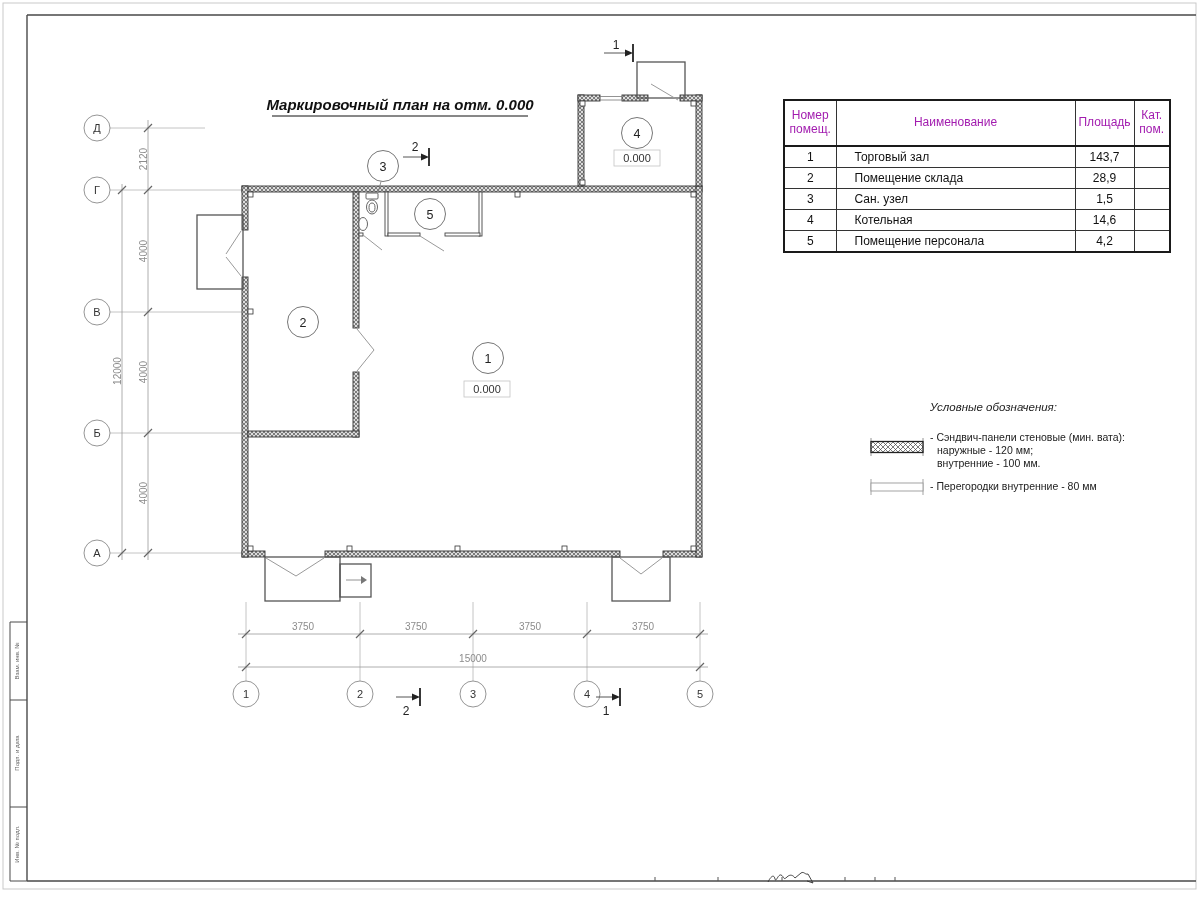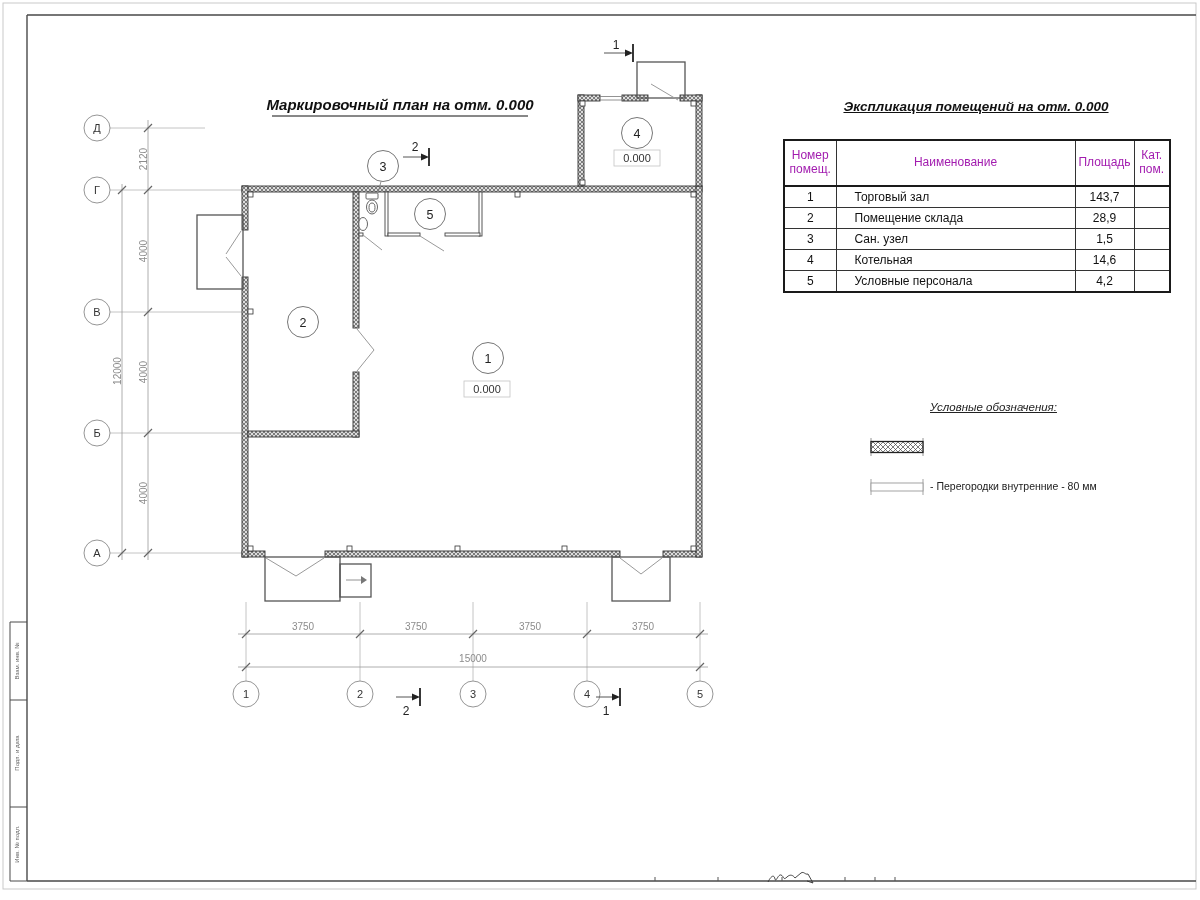--- a/index.html
+++ b/index.html
@@ -41,21 +41,21 @@
   .tbl-title{text-align:center;font-style:italic;font-weight:bold;font-size:13.5px;color:#111;
              text-decoration:underline;margin-bottom:25px;}
   #schedule table{width:100%;border-collapse:collapse;table-layout:fixed;border:2px solid #1a1a1a;}
   #schedule th{font-weight:normal;font-size:12px;color:#a21caf;height:42px;text-align:center;
                border:1px solid #333;border-bottom:2px solid #1a1a1a;line-height:1.15;padding:1px;}
   #schedule td{font-size:12px;color:#111;height:20px;border:1px solid #333;text-align:center;
                padding:0 2px;white-space:nowrap;overflow:hidden;}
   #schedule td.name{text-align:left;padding-left:18px;}
   
   .legend-title{position:absolute;left:930px;top:401px;font-style:italic;font-size:11.5px;
-                color:#222;text-decoration:underline;}
+                color:#222;}
   .legend-sym{position:absolute;}
   .legend-text{position:absolute;font-size:10.5px;line-height:13px;color:#222;}
 </style>
 </head>
 <body>
 
 <div id="sheet">
 
   <svg width="1200" height="900" viewBox="0 0 1200 900">
     <defs>
@@ -254,21 +254,20 @@
       <line class="secbar" x1="420" y1="688" x2="420" y2="706"></line>
 
       <text class="sectext" x="606" y="715">1</text>
       <line class="secline" x1="596" y1="697" x2="613" y2="697"></line>
       <path class="sechead" d="M612,693.5 L620,697 L612,700.5 Z"></path>
       <line class="secbar" x1="620" y1="688" x2="620" y2="706"></line>
     </g>
   </svg>
 
   <div id="schedule">
-    <div class="tbl-title">Экспликация помещений на отм. 0.000</div>
     <table>
       <colgroup>
           <col style="width:52px">
           <col style="width:239px">
           <col style="width:59px">
           <col style="width:36px">
         </colgroup>
       <tbody>
           <tr>
         <th>Номер помещ.</th>
@@ -295,35 +294,40 @@
         <td></td>
       </tr>
       <tr>
         <td>4</td>
         <td class="name">Котельная</td>
         <td>14,6</td>
         <td></td>
       </tr>
       <tr>
         <td>5</td>
-        <td class="name">Условные персонала</td>
+        <td class="name">Помещение персонала</td>
         <td>4,2</td>
         <td></td>
       </tr>
     </tbody>
       </table>
   </div>
 
   <div class="legend-title">Условные обозначения:</div>
 
   <svg class="legend-sym" style="left:868px;top:437px" width="60" height="20">
     <line x1="3" y1="1" x2="3" y2="19" stroke="#888" stroke-width="0.9"></line>
     <line x1="55" y1="1" x2="55" y2="19" stroke="#888" stroke-width="0.9"></line>
     <rect x="3" y="4.5" width="52" height="11" fill="url(#legendhatch)" stroke="#222" stroke-width="1.3"></rect>
   </svg>
+  <div class="legend-text" style="left:930px;top:431px">
+    <div>- Сэндвич-панели стеновые (мин. вата):</div>
+    <div style="padding-left:7px">наружные - 120 мм;</div>
+    <div style="padding-left:7px">внутренние - 100 мм.</div>
+  </div>
 
   <svg class="legend-sym" style="left:868px;top:478px" width="60" height="18">
     <line x1="3" y1="1" x2="3" y2="17" stroke="#999" stroke-width="0.9"></line>
     <line x1="55" y1="1" x2="55" y2="17" stroke="#999" stroke-width="0.9"></line>
     <rect x="3" y="5" width="52" height="8" fill="#fff" stroke="#999" stroke-width="0.9"></rect>
   </svg>
   <div class="legend-text" style="left:930px;top:480px">
     <div>- Перегородки внутренние - 80 мм</div>
   </div>
 

